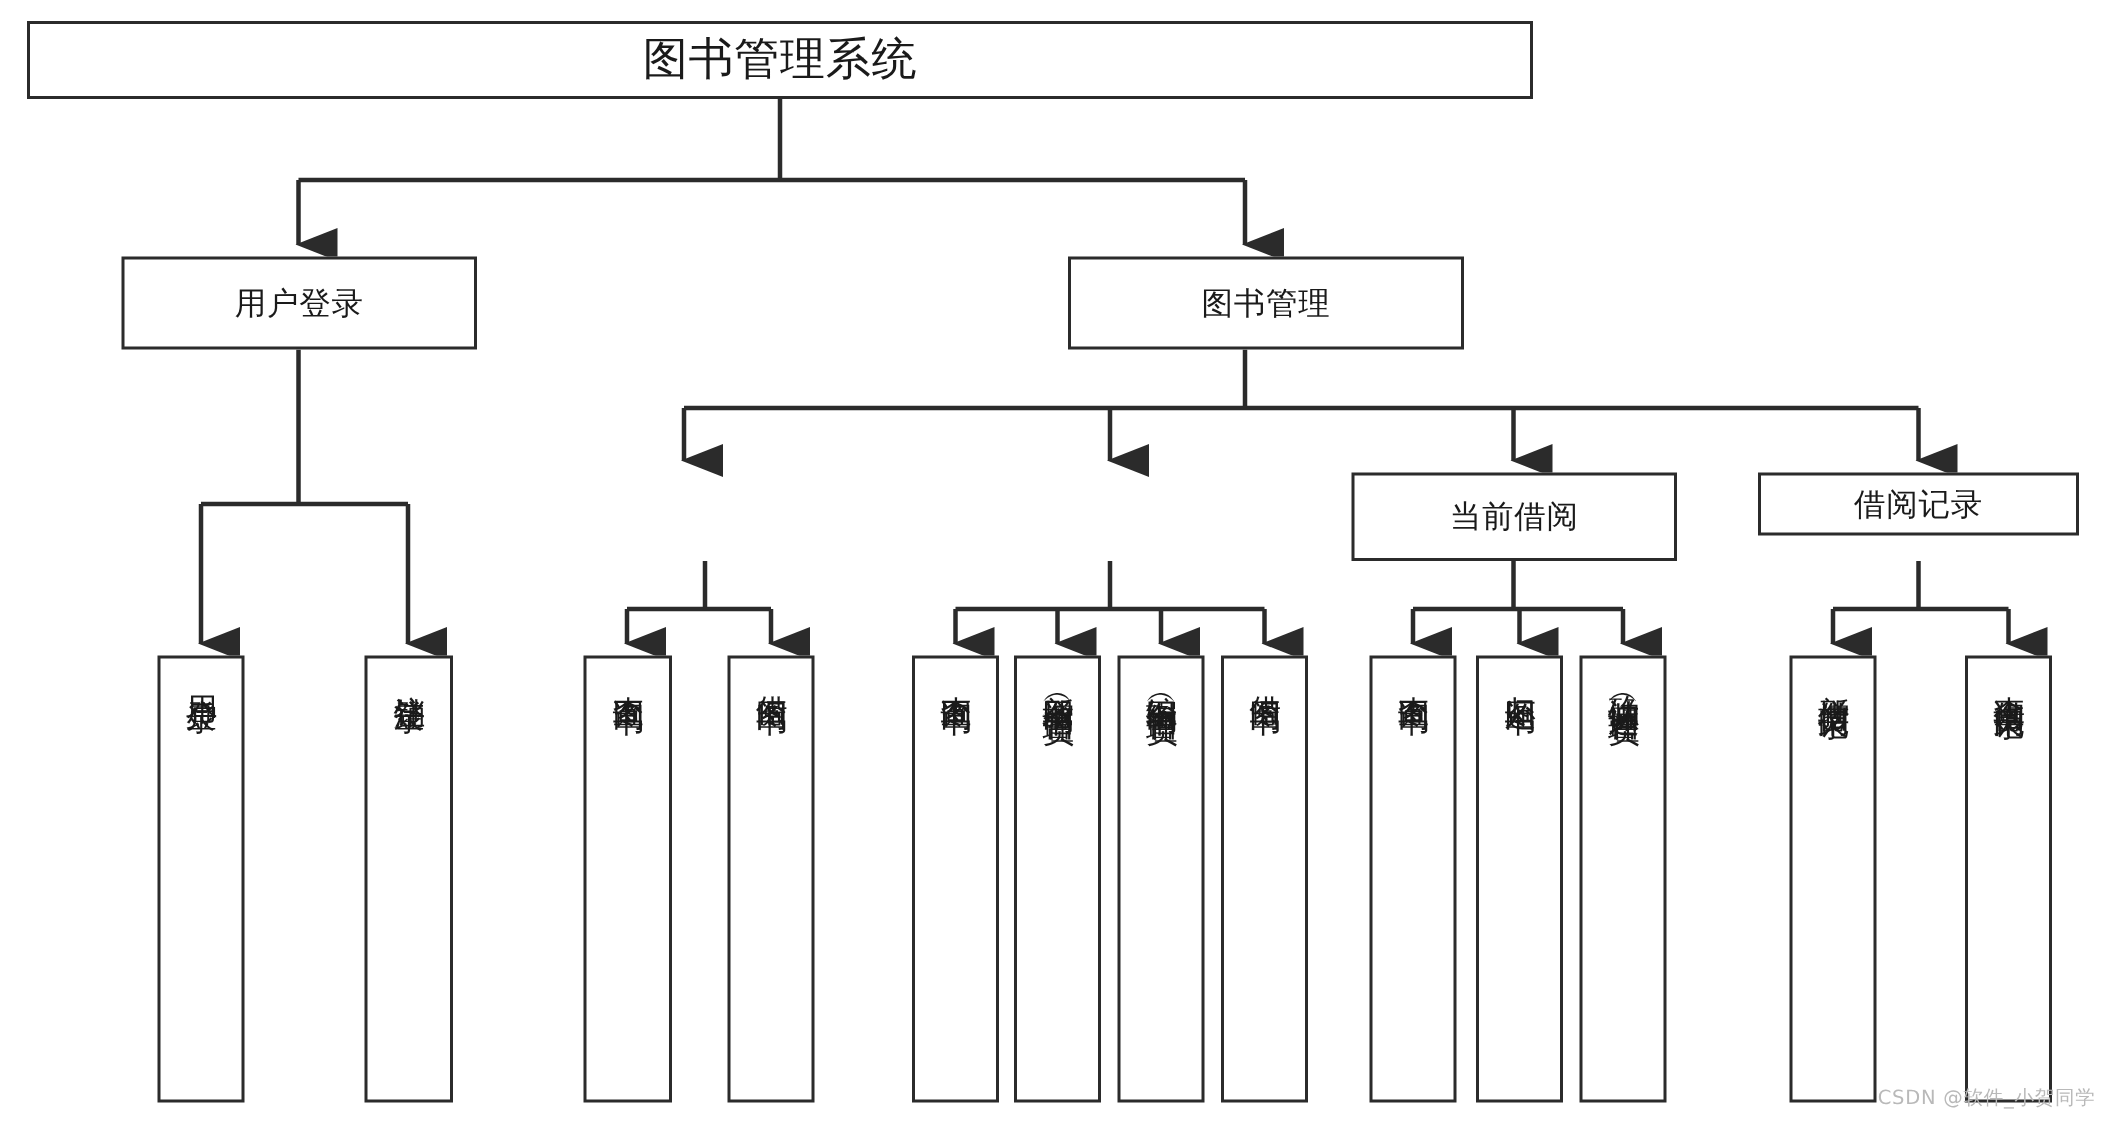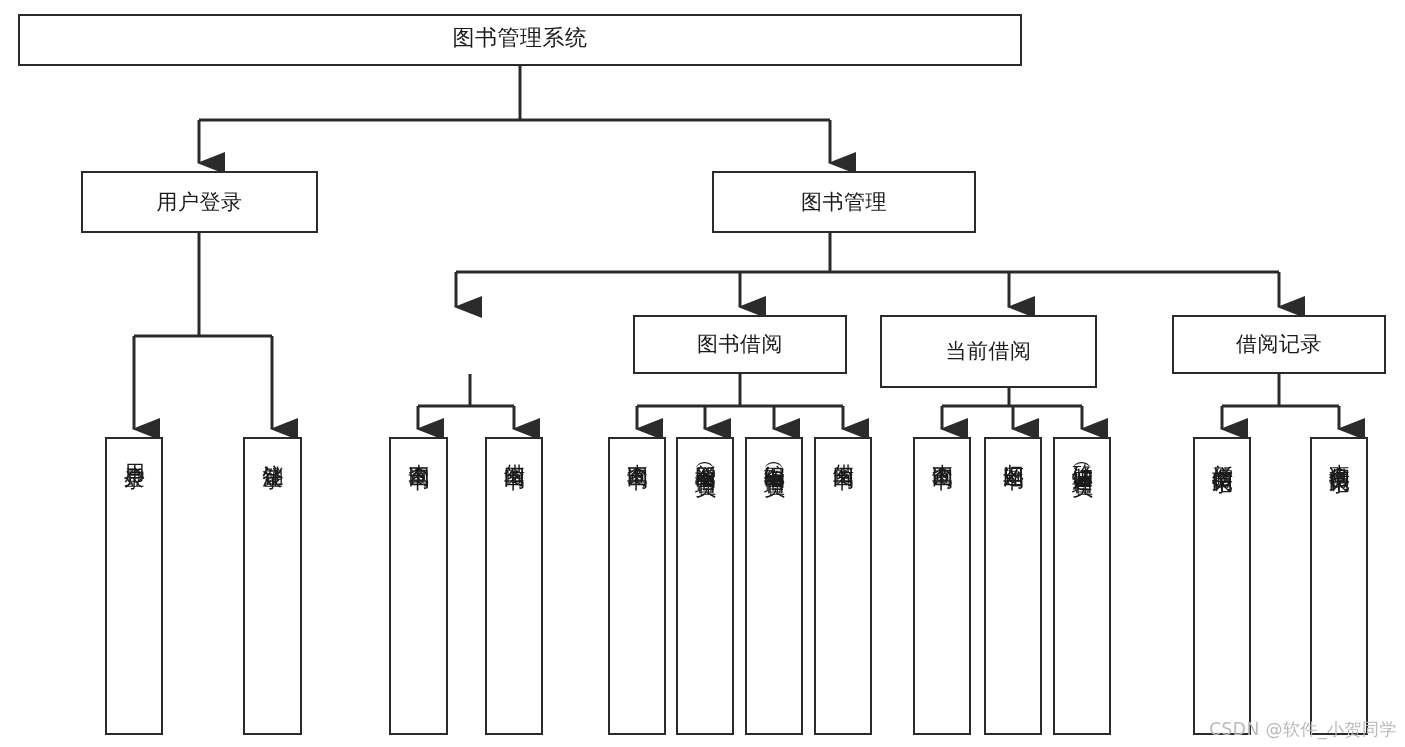--- a/index.html
+++ b/index.html
@@ -49,28 +49,27 @@
     padding-top: 8px;
   }
   .vertical .node-label {
     writing-mode: vertical-rl;
     text-orientation: upright;
     font-size: 21px;
     letter-spacing: 2px;
     line-height: 1;
   }
   .root .node-label {
-    font-size: 22px;
-    font-family: Liberation Mono, monospace;
+    font-size: 30px;
   }
   #watermark {
     position: absolute;
     right: 8px;
     bottom: 6px;
-    font-size: 17px;
+    font-size: 13px;
     color: #b9b9b9;
     white-space: nowrap;
     letter-spacing: 0.5px;
   }
 </style>
 </head>
 <body>
 
 <div id="canvas">
 
@@ -133,27 +132,24 @@
     <span class="node-label">图书管理系统</span>
   </div>
 
   <div class="node horizontal" style="left:81px; top:171px; width:237px; height:62px;">
     <span class="node-label">用户登录</span>
   </div>
   <div class="node horizontal" style="left:712px; top:171px; width:264px; height:62px;">
     <span class="node-label">图书管理</span>
   </div>
 
-  <div class="node horizontal" style="left:633px; top:315px; width:214px; height:59px;">
-    <span class="node-label">图书借阅</span>
-  </div>
-  <div class="node horizontal" style="left:880px; top:315px; width:217px; height:73px;">
+  <div class="node horizontal" style="left:901px; top:315px; width:217px; height:59px;">
     <span class="node-label">当前借阅</span>
   </div>
-  <div class="node horizontal" style="left:1172px; top:315px; width:214px; height:59px;">
+  <div class="node horizontal" style="left:1172px; top:315px; width:214px; height:42px;">
     <span class="node-label">借阅记录</span>
   </div>
 
   <div class="node vertical" style="left:105px; top:437px; width:58px; height:298px;">
     <span class="node-label">用户登录</span>
   </div>
   <div class="node vertical" style="left:243px; top:437px; width:59px; height:298px;">
     <span class="node-label">注销登录</span>
   </div>
   <div class="node vertical" style="left:389px; top:437px; width:59px; height:298px;">

